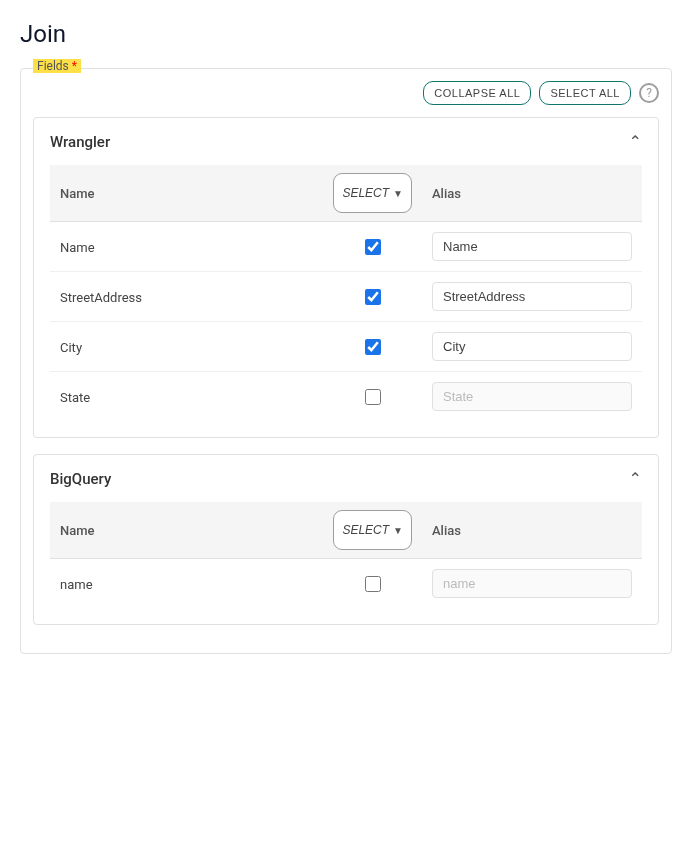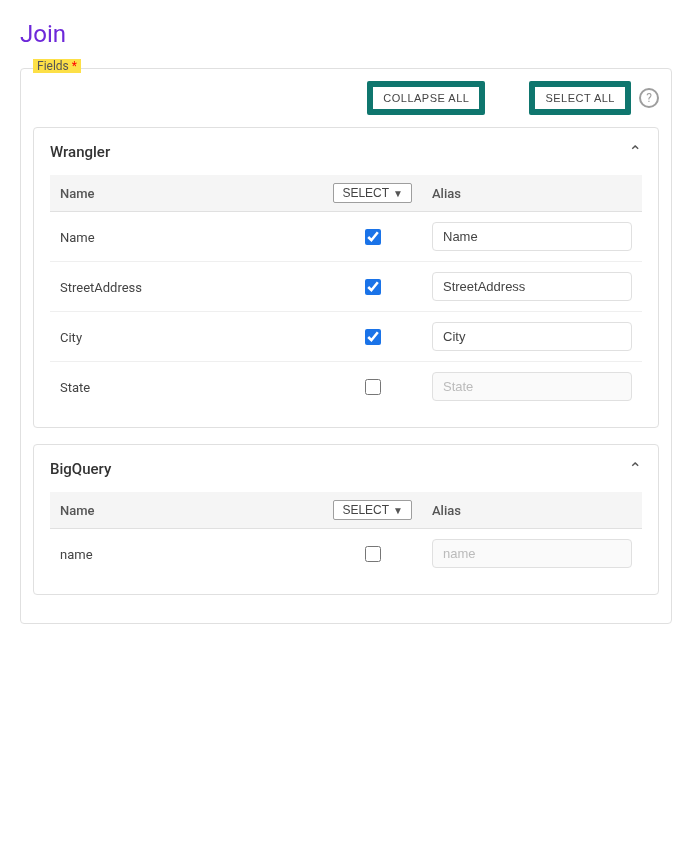--- a/index.html
+++ b/index.html
@@ -7,21 +7,21 @@
       font-family: 'Roboto', Arial, sans-serif;
       font-size: 14px;
       background: #fff;
       color: #333;
       padding: 20px;
       width: 692px;
     }
     .page-title {
       font-size: 24px;
       font-weight: 400;
-      color: #6d28d9;
+      color: #0f172a;
       margin-bottom: 20px;
     }
     .fields-section {
       border: 1px solid #e0e0e0;
       border-radius: 4px;
       padding: 12px;
       position: relative;
     }
     .fields-label {
       position: absolute;
@@ -36,30 +36,29 @@
       color: #f00;
     }
     .toolbar {
       display: flex;
       justify-content: flex-end;
       align-items: center;
       gap: 8px;
       margin-bottom: 12px;
     }
     .btn-outline {
-      border: 6px solid #0f766e;
+      border: 1px solid #0f766e;
       background: #fff;
       color: #444;
       font-size: 11px;
       font-weight: 500;
       letter-spacing: 0.5px;
       padding: 5px 10px;
       cursor: pointer;
-      border-radius: 2px;
-      margin-left: 36px;
+      border-radius: 10px;
     }
     .help-icon {
       width: 20px;
       height: 20px;
       border-radius: 50%;
       border: 2px solid #9e9e9e;
       display: flex;
       align-items: center;
       justify-content: center;
       font-size: 12px;
@@ -163,26 +162,27 @@
     
     .select-wrap {
       display: inline-flex;
       align-items: center;
     }
     .select-btn {
       border: 1px solid #9e9e9e;
       background: #fff;
       color: #444;
       font-size: 12px;
-      padding: 2px 8px;
-      cursor: pointer;
-      border-radius: 2px;
+      padding: 12px 8px;
+      cursor: pointer;
+      border-radius: 9px;
       display: flex;
       align-items: center;
       gap: 4px;
+      font-style: italic;
     }
     .select-btn .arrow {
       font-size: 10px;
       color: #555;
     }
   </style>
 </head>
 <body>
 
 <h1 class="page-title">Join</h1>

